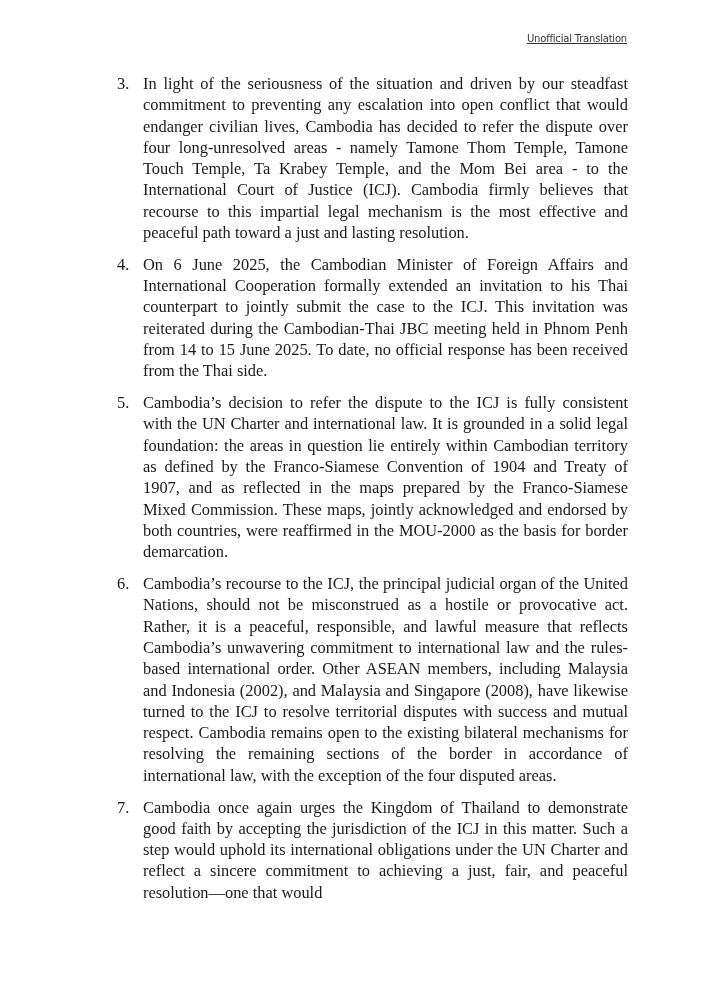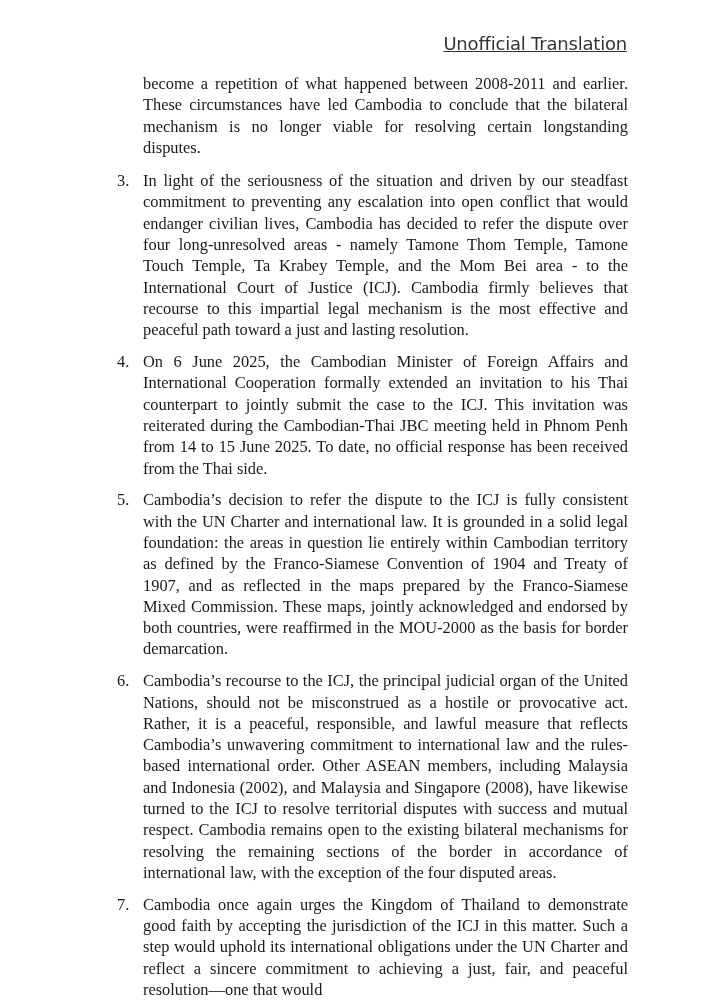--- a/index.html
+++ b/index.html
@@ -1,38 +1,37 @@
 <!DOCTYPE html>
 <html><head>
 <meta charset="utf-8">
 <style>
   html, body { margin: 0; padding: 0; background: #ffffff; }
   body { width: 710px; height: 1000px; position: relative; overflow: hidden; }
   .page { position: absolute; left: 0; top: 0; width: 710px; height: 1000px; background: #ffffff; }
   .header {
     position: absolute; right: 83px; top: 33px;
-    font-family: "DejaVu Sans", sans-serif; font-size: 18px; color: #333;
+    font-family: "DejaVu Sans", sans-serif; font-size: 10px; color: #333;
     text-decoration: underline; letter-spacing: -0.2px; text-align: right;
   }
   .body-text {
     position: absolute; left: 143px; top: 73px; width: 485px;
     font-family: "Liberation Serif", serif; font-size: 16.4px; line-height: 21.3px; color: #1a1a1a;
   }
   .para { text-align: justify; margin: 0 0 10.5px 0; position: relative; }
   .para.cont { margin-bottom: 12px; }
   .num { position: absolute; left: -26px; top: 0; }
 </style>
 </head>
 <body>
 
 <div class="page">
   <div class="header">Unofficial Translation</div>
 
   <div class="body-text">
-    <p class="para cont">become a repetition of what happened between 2008-2011 and earlier. These circumstances have led Cambodia to conclude that the bilateral mechanism is no longer viable for resolving certain longstanding disputes.</p>
 
     <div class="para">
       <span class="num">3.</span>
       <span>In light of the seriousness of the situation and driven by our steadfast commitment to preventing any escalation into open conflict that would endanger civilian lives, Cambodia has decided to refer the dispute over four long-unresolved areas - namely Tamone Thom Temple, Tamone Touch Temple, Ta Krabey Temple, and the Mom Bei area - to the International Court of Justice (ICJ). Cambodia firmly believes that recourse to this impartial legal mechanism is the most effective and peaceful path toward a just and lasting resolution.</span>
     </div>
     <div class="para">
       <span class="num">4.</span>
       <span>On 6 June 2025, the Cambodian Minister of Foreign Affairs and International Cooperation formally extended an invitation to his Thai counterpart to jointly submit the case to the ICJ. This invitation was reiterated during the Cambodian-Thai JBC meeting held in Phnom Penh from 14 to 15 June 2025. To date, no official response has been received from the Thai side.</span>
     </div>
     <div class="para">

